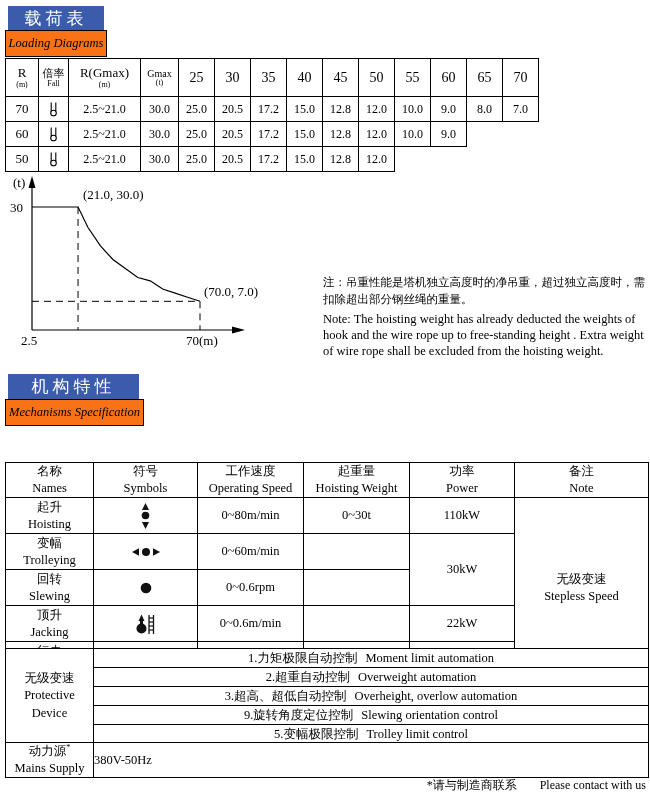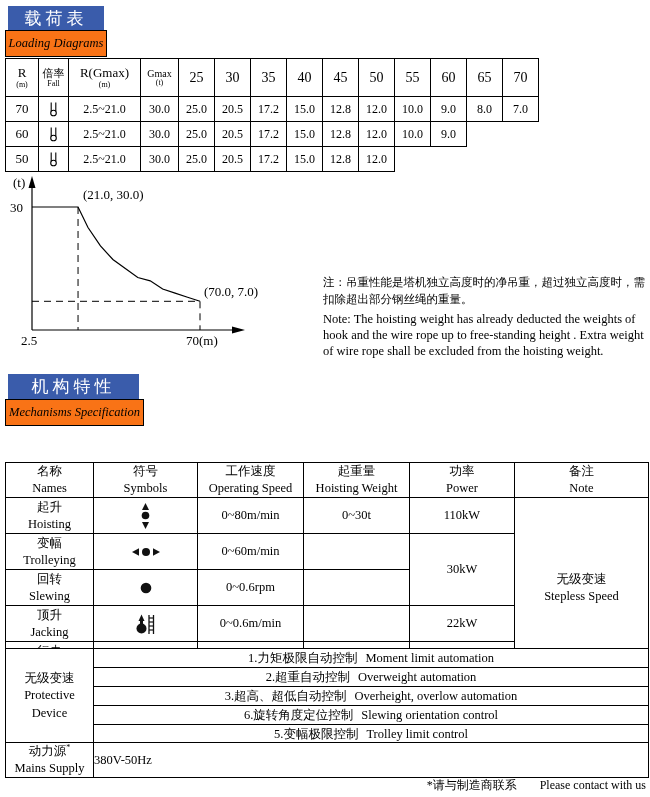--- a/index.html
+++ b/index.html
@@ -359,21 +359,21 @@
       </td>
       <td class="sitem"><span>1.力矩极限自动控制</span><span class="en">Moment limit automation</span></td>
     </tr>
     <tr>
       <td class="sitem"><span>2.超重自动控制</span><span class="en">Overweight automation</span></td>
     </tr>
     <tr>
       <td class="sitem"><span>3.超高、超低自动控制</span><span class="en">Overheight, overlow automation</span></td>
     </tr>
     <tr>
-      <td class="sitem"><span>6.旋转角度定位控制</span><span class="en">Slewing orientation control</span></td>
+      <td class="sitem"><span>9.旋转角度定位控制</span><span class="en">Slewing orientation control</span></td>
     </tr>
     <tr>
       <td class="sitem"><span>5.变幅极限控制</span><span class="en">Trolley limit control</span></td>
     </tr>
   </tbody>
     </table>
 
   <table class="ptable">
     <colgroup>
         <col style="width:88px">

